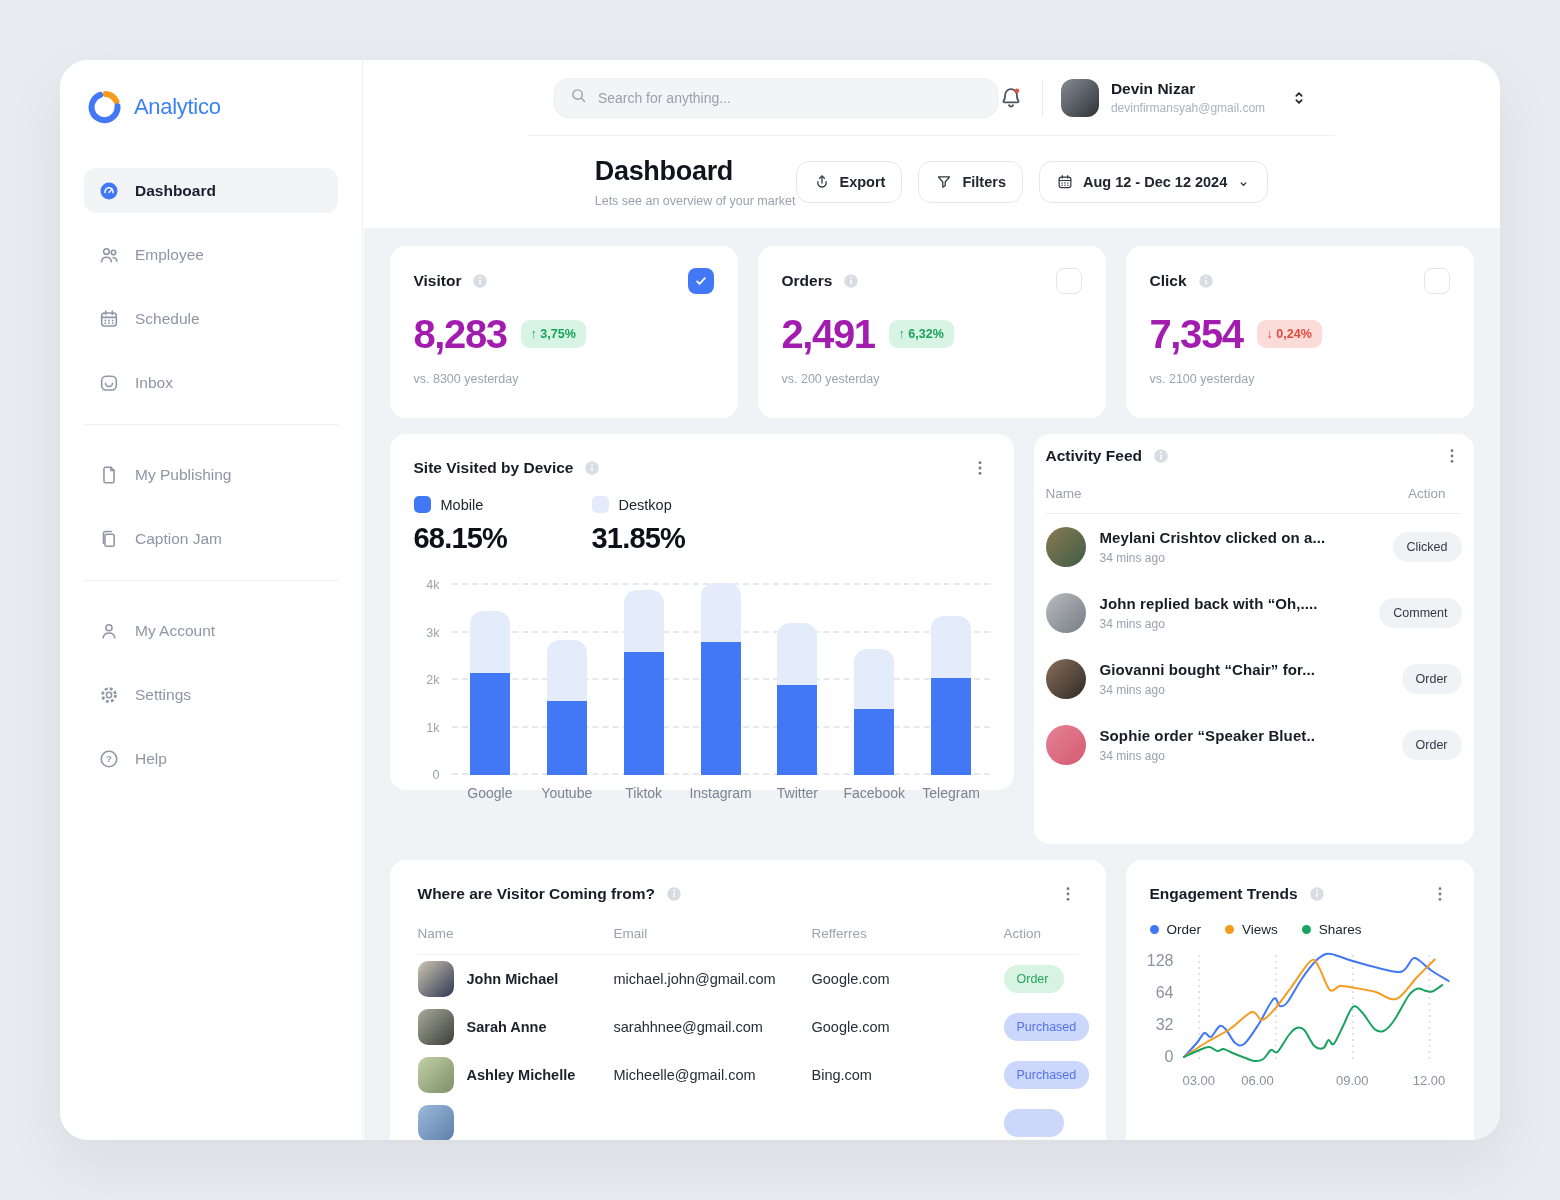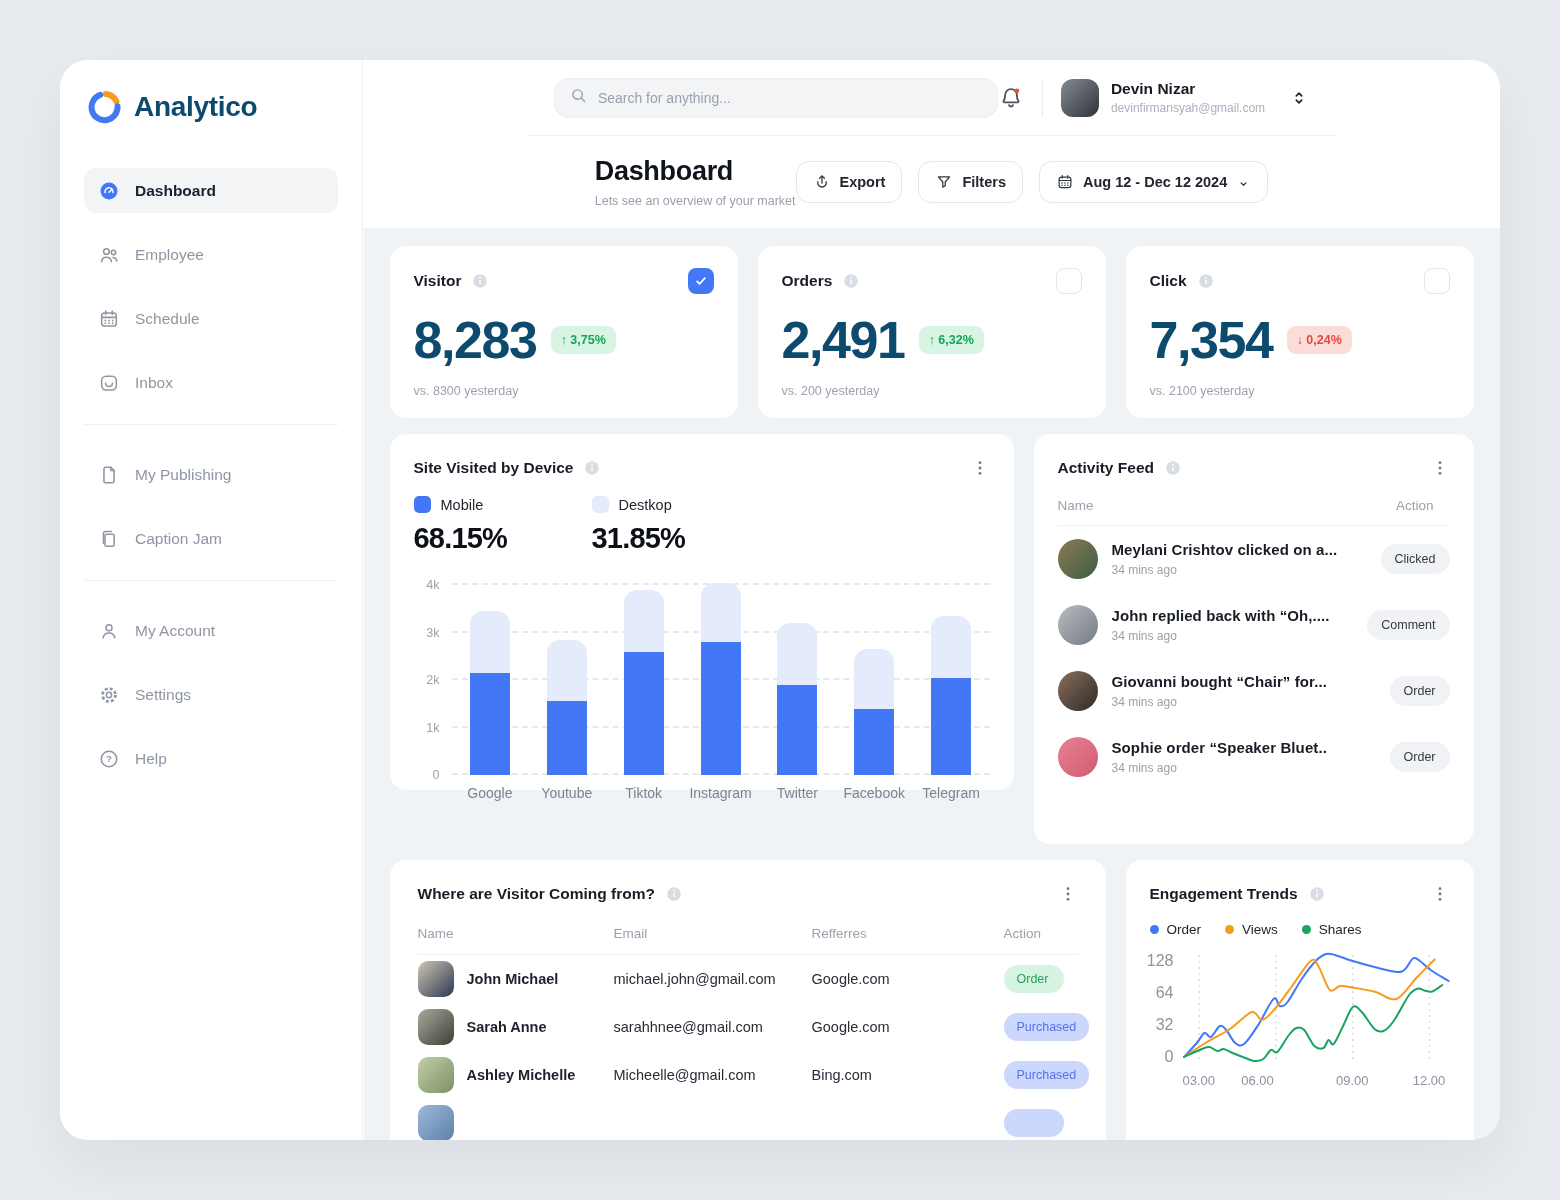--- a/index.html
+++ b/index.html
@@ -14,21 +14,21 @@
   .app {
     position:absolute; left:60px; top:60px; width:1440px; height:1080px;
     background:#fff; border-radius:28px; overflow:hidden; display:flex;
     box-shadow:0 24px 60px rgba(30,40,60,.07);
   }
   
   .sidebar { width:303px; flex:0 0 303px; background:#fff; border-right:1px solid #eef0f3; padding:30px 24px; }
   .logo-row { display:flex; align-items:center; gap:12px; margin:0 4px 44px; }
   .logo-mark { width:34px; height:34px; position:relative; }
   .logo-mark svg { width:34px; height:34px; display:block; }
-  .logo-text { font-size:28px; font-weight:700; color:#0c4a6e; letter-spacing:-.3px; }
+  .logo-text { font-size:22px; font-weight:400; color:#3b82f6; letter-spacing:-.3px; }
   .nav-item {
     display:flex; align-items:center; gap:15px; height:45px; padding:0 14px;
     border-radius:12px; color:#8e96a4; font-size:15.5px; cursor:pointer; margin-bottom:19px;
   }
   .nav-item .nav-ic { width:22px; height:22px; display:flex; }
   .nav-item .nav-ic svg { width:22px; height:22px; }
   .nav-item.active { background:#f2f4f6; color:#1a2030; font-weight:700; }
   .nav-divider { height:1px; background:#eef1f4; margin:8px 0 27px; }
   
   .main { flex:1; display:flex; flex-direction:column; min-width:0;align-items:center; }
@@ -70,21 +70,21 @@
   .card-head { display:flex; align-items:center; gap:10px; }
   .c-title { font-size:15.5px; font-weight:600; color:#171c26; }
   .info-dot { width:18px; height:18px; flex:0 0 auto; display:flex; }
   .info-dot svg { width:18px; height:18px; }
   .kebab { margin-left:auto; width:20px; height:20px; color:#707884; cursor:pointer; display:flex; }
   .kebab svg { width:20px; height:20px; }
   
   .stats-row { margin-bottom:16px; }
   .stat-card { flex:1; height:172px; padding:22px 24px; }
   .stat-value-row { display:flex; align-items:center; gap:14px; margin-top:20px; }
-  .stat-value { font-size:52px; font-weight:700; color:#0c4a6e; letter-spacing:-1.4px; line-height:1; }
+  .stat-value { font-size:40px; font-weight:700; color:#a21caf; letter-spacing:-1.4px; line-height:1; }
   .badge { font-size:12.5px; font-weight:700; padding:7px 10px; border-radius:9px; white-space:nowrap; }
   .badge.up { color:#17a457; background:#d8f4e4; }
   .badge.down { color:#e24a3e; background:#fbdcd8; }
   .stat-vs { font-size:12.5px; color:#9ba3af; margin-top:18px; }
   .cb { width:26px; height:26px; border-radius:8px; margin-left:auto; cursor:pointer; flex:0 0 auto; }
   .cb.checked { background:#4277f5; display:flex; align-items:center; justify-content:center; }
   .cb.checked svg { width:16px; height:16px; }
   .cb.un { background:#fff; border:1.5px solid #e2e5ea; }
   
   .mid-row { margin-bottom:16px; }
@@ -100,21 +100,21 @@
   .bar-plot { position:relative; flex:1; height:190px; }
   .gridline { position:absolute; left:0; right:0; border-top:2px dashed #e5e8ec; }
   .bar-cols { position:absolute; left:0; right:0; top:0; bottom:0; display:flex; }
   .bar-slot { flex:1; position:relative; }
   .bar-stack { position:absolute; bottom:0; left:50%; transform:translateX(-50%); width:40px; height:100%; }
   .seg-total { position:absolute; bottom:0; width:100%; background:#e4ecfc; border-radius:13px 13px 0 0; }
   .seg-mobile { position:absolute; bottom:0; width:100%; background:#4277f5; }
   .bar-xrow { display:flex; margin:10px 0 0 38px; }
   .bar-xlab { flex:1; text-align:center; font-size:14px; color:#7b8490; }
   
-  .feed-card { flex:1; height:410px; padding:24px; display:flex; flex-direction:column; }
+  .feed-card { flex:1; height:410px; padding:12px; display:flex; flex-direction:column; }
   .feed-cols { display:flex; font-size:13.5px; color:#9aa2ae; margin-top:20px; padding-bottom:12px; border-bottom:1px solid #edeff2; }
   .feed-cols .fc-action { margin-left:auto; padding-right:16px; }
   .feed-row { display:flex; align-items:center; height:66px; cursor:pointer; }
   .feed-av { width:40px; height:40px; border-radius:50%; flex:0 0 auto; margin-right:14px; }
   .feed-text { font-size:15px; font-weight:600; color:#171c25; letter-spacing:.1px; }
   .feed-time { font-size:12px; color:#9aa1ad; margin-top:5px; }
   .fpill { margin-left:auto; background:#f0f2f5; color:#333945; font-size:12.5px; font-weight:500; padding:8px 14px; border-radius:999px; white-space:nowrap; }
   
   .visitors-card { width:716px; flex:0 0 716px; height:330px; padding:24px 28px; }
   .vt-head { display:grid; grid-template-columns:196px 198px 192px 1fr; font-size:13.5px; color:#9aa2ae; margin-top:22px; padding-bottom:13px; border-bottom:1px solid #edeff2; }

